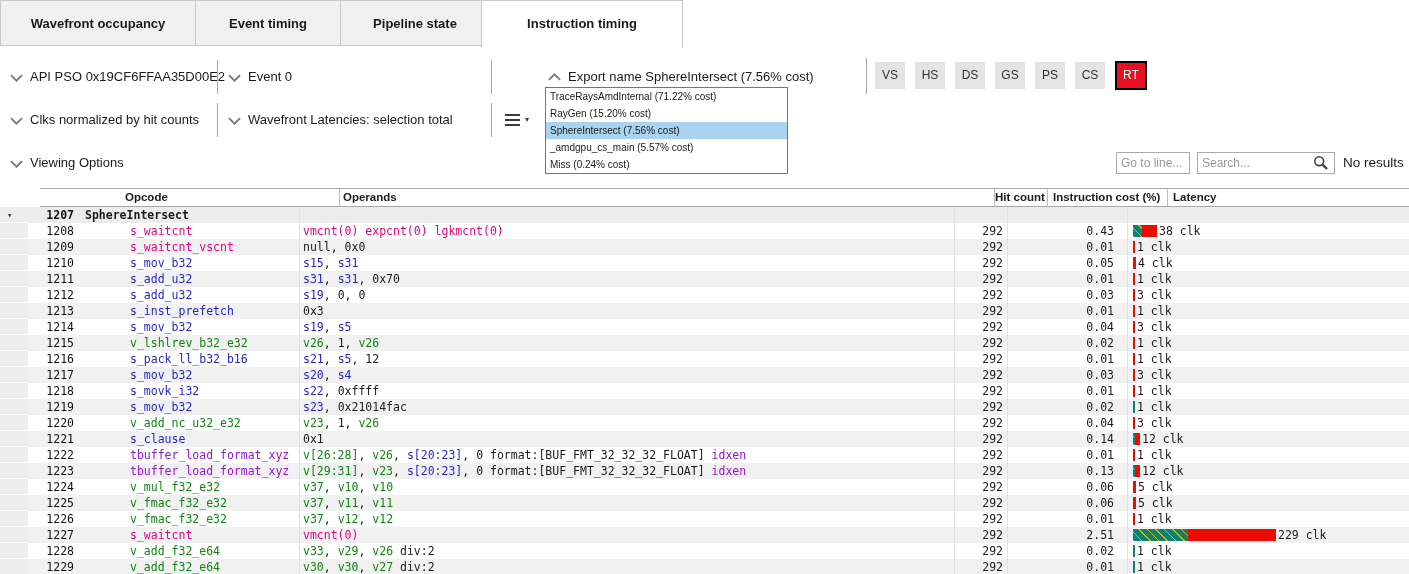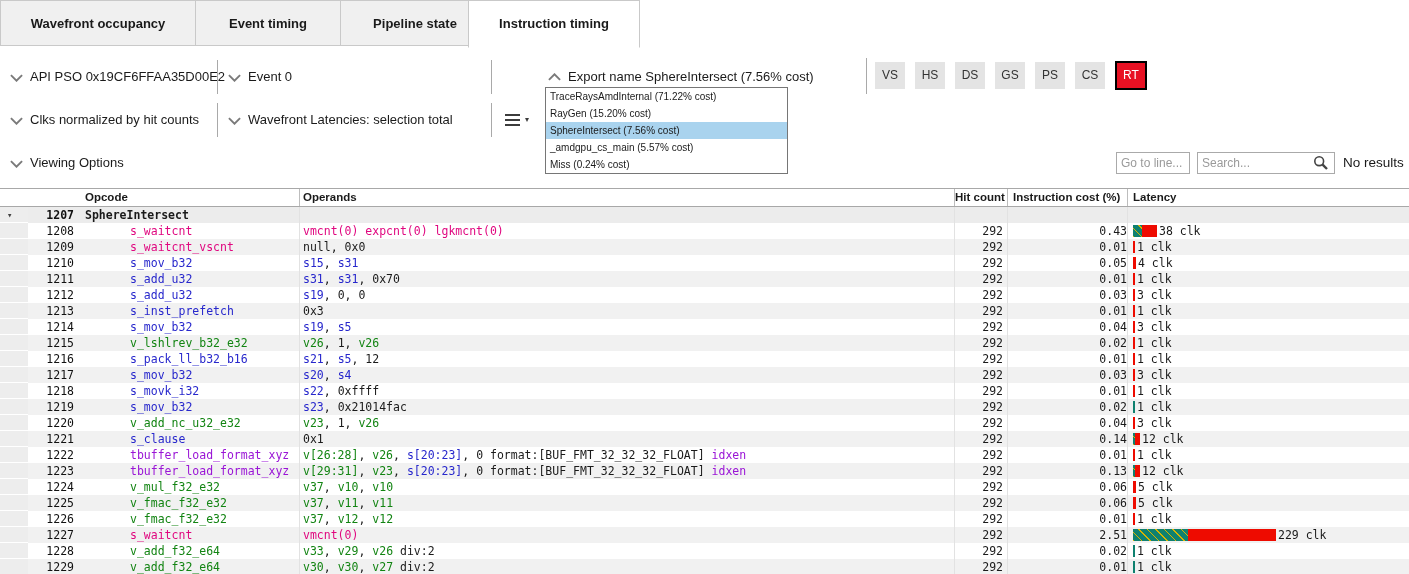--- a/index.html
+++ b/index.html
@@ -39,33 +39,33 @@
   
   .dropdown{position:absolute;left:545px;top:87px;width:243px;background:#fff;
        border:1px solid #767676;z-index:20;box-sizing:border-box;}
   .dd-item{height:17px;line-height:17px;padding-left:4px;font-size:10px;white-space:nowrap;
        overflow:hidden;cursor:pointer;}
   .dd-item.selected{background:var(--sel-blue);}
 
   
   .itable{position:absolute;left:0;top:188px;width:1409px;}
   .thead{display:flex;height:17px;line-height:16px;border-top:1px solid #a8a8a8;
-       border-bottom:1px solid #a8a8a8;box-sizing:content-box;font-weight:bold;font-size:11.5px;background:#fff;}
+       border-bottom:1px solid #a8a8a8;box-sizing:content-box;font-weight:bold;font-size:11.5px;background:#fff;margin-left:40px;}
   .thead .hc{box-sizing:border-box;border-right:1px solid #bdbdbd;overflow:hidden;white-space:nowrap;}
   .trow{display:flex;height:16px;line-height:16px;font-size:11.5px;background:#fff;}
   .trow.stripe{background:#f1f1f1;}
   .trow.group{background:#ececec;font-weight:bold;}
   .cell{box-sizing:border-box;overflow:hidden;white-space:nowrap;border-right:1px solid #e2e2e2;}
   .c-gutter{width:28px;background:#ededed;border-right:none;border-bottom:1px solid #fff;}
   .c-num{width:50px;text-align:right;padding-right:4px;border-right:none;color:#111;}
   .c-opcode{width:222px;padding-left:52px;}
   .c-opcode.grp{padding-left:7px;}
   .c-operands{width:655px;padding-left:3px;}
   .c-hit{width:53px;text-align:right;padding-right:4px;}
-  .c-cost{width:120px;text-align:right;padding-right:0;}
+  .c-cost{width:120px;text-align:right;padding-right:13px;}
   .c-lat{flex:1;padding-left:5px;border-right:none;}
   .h-opcode{width:272px;padding-left:57px;}
   .h-operands{width:655px;padding-left:3px;}
   .h-hit{width:53px;text-align:left;padding-right:3px;}
   .h-cost{width:120px;padding-left:5px;}
   .h-lat{flex:1;padding-left:5px;border-right:none!important;}
   .h-gutter{width:28px;border-right:none!important;background:#fff;}
 
   .expand-tri{display:inline-block;margin-left:7px;font-size:9px;color:#444;vertical-align:1px;}
 
@@ -81,21 +81,21 @@
 </style>
 </head>
 <body>
 
 <div class="app" style="--magenta: #e0067f; --blue: #2727cc; --green: #128412; --purple: #9a15d6; --bar-teal: #0f8170; --bar-red: #ee0b00; --hatch-yellow: #d8b400; --rt-red: #e81123; --sel-blue: #a9d3ee;">
 
   <div class="tabbar">
     <div class="tab" style="left:195px;width:146px;">Event timing</div>
     <div class="tab" style="left:0;width:196px;">Wavefront occupancy</div>
     <div class="tab" style="left:340px;width:150px;">Pipeline state</div>
-    <div class="tab active" style="left:468px;width:172px;">Instruction timing</div>
+    <div class="tab active" style="left:481px;width:202px;">Instruction timing</div>
   </div>
 
   <div class="titem" style="left:10px;top:62px;">
     <svg class="chev" width="13" height="9" viewBox="0 0 14 9">
         <polyline points="1,2 7,8 13,2" fill="none" stroke="#7a7a7a" stroke-width="2"></polyline>
       </svg><span>API PSO 0x19CF6FFAA35D00E2</span>
   </div>
   <div class="vdiv" style="left:217px;top:60px;height:34px;"></div>
   <div class="titem" style="left:228px;top:62px;">
     <svg class="chev" width="13" height="9" viewBox="0 0 14 9">

